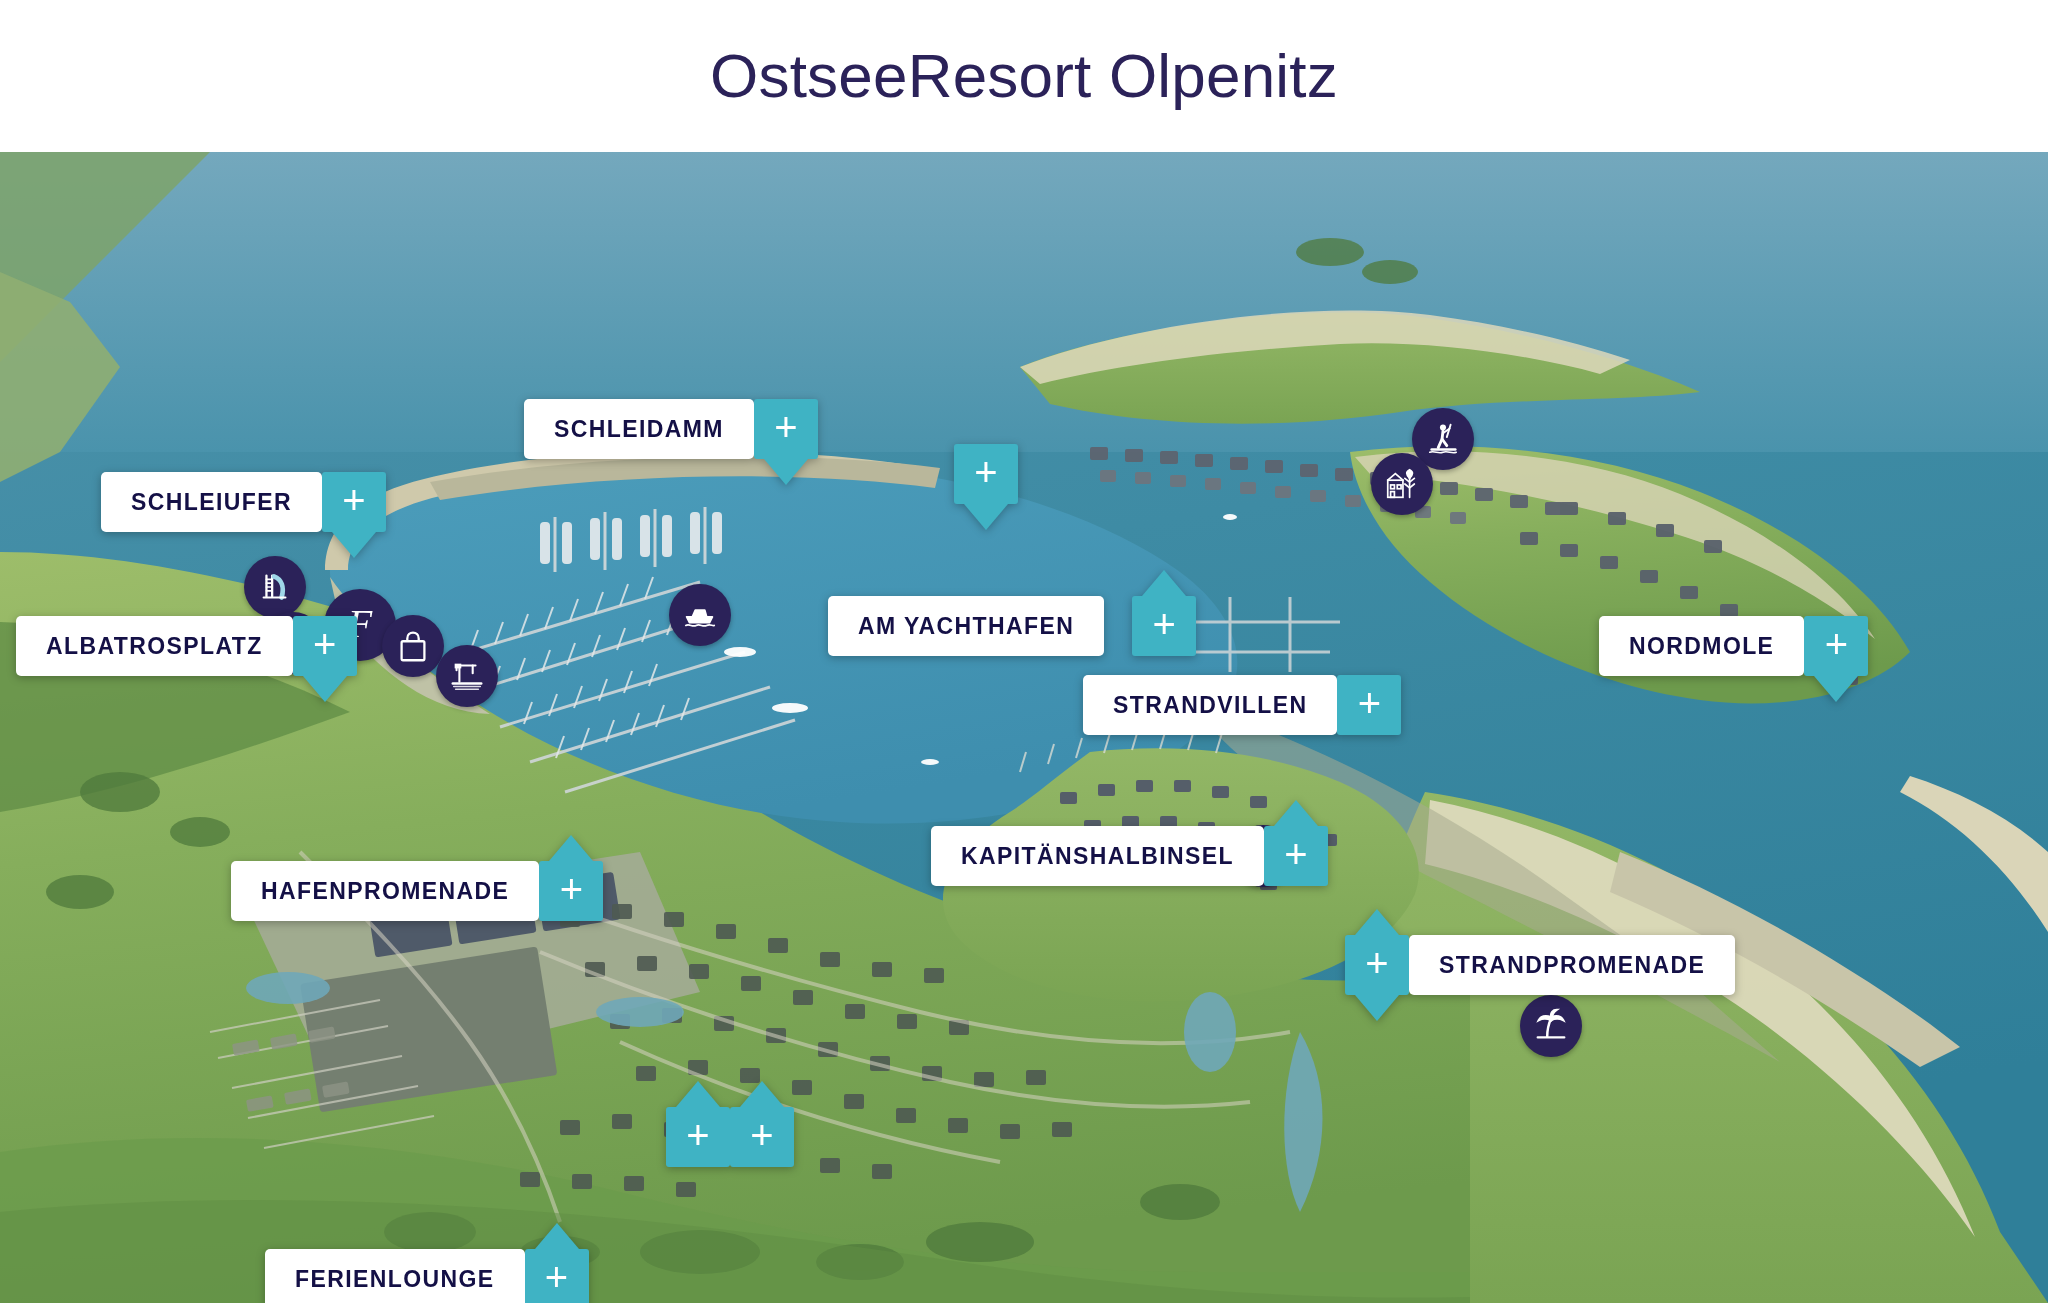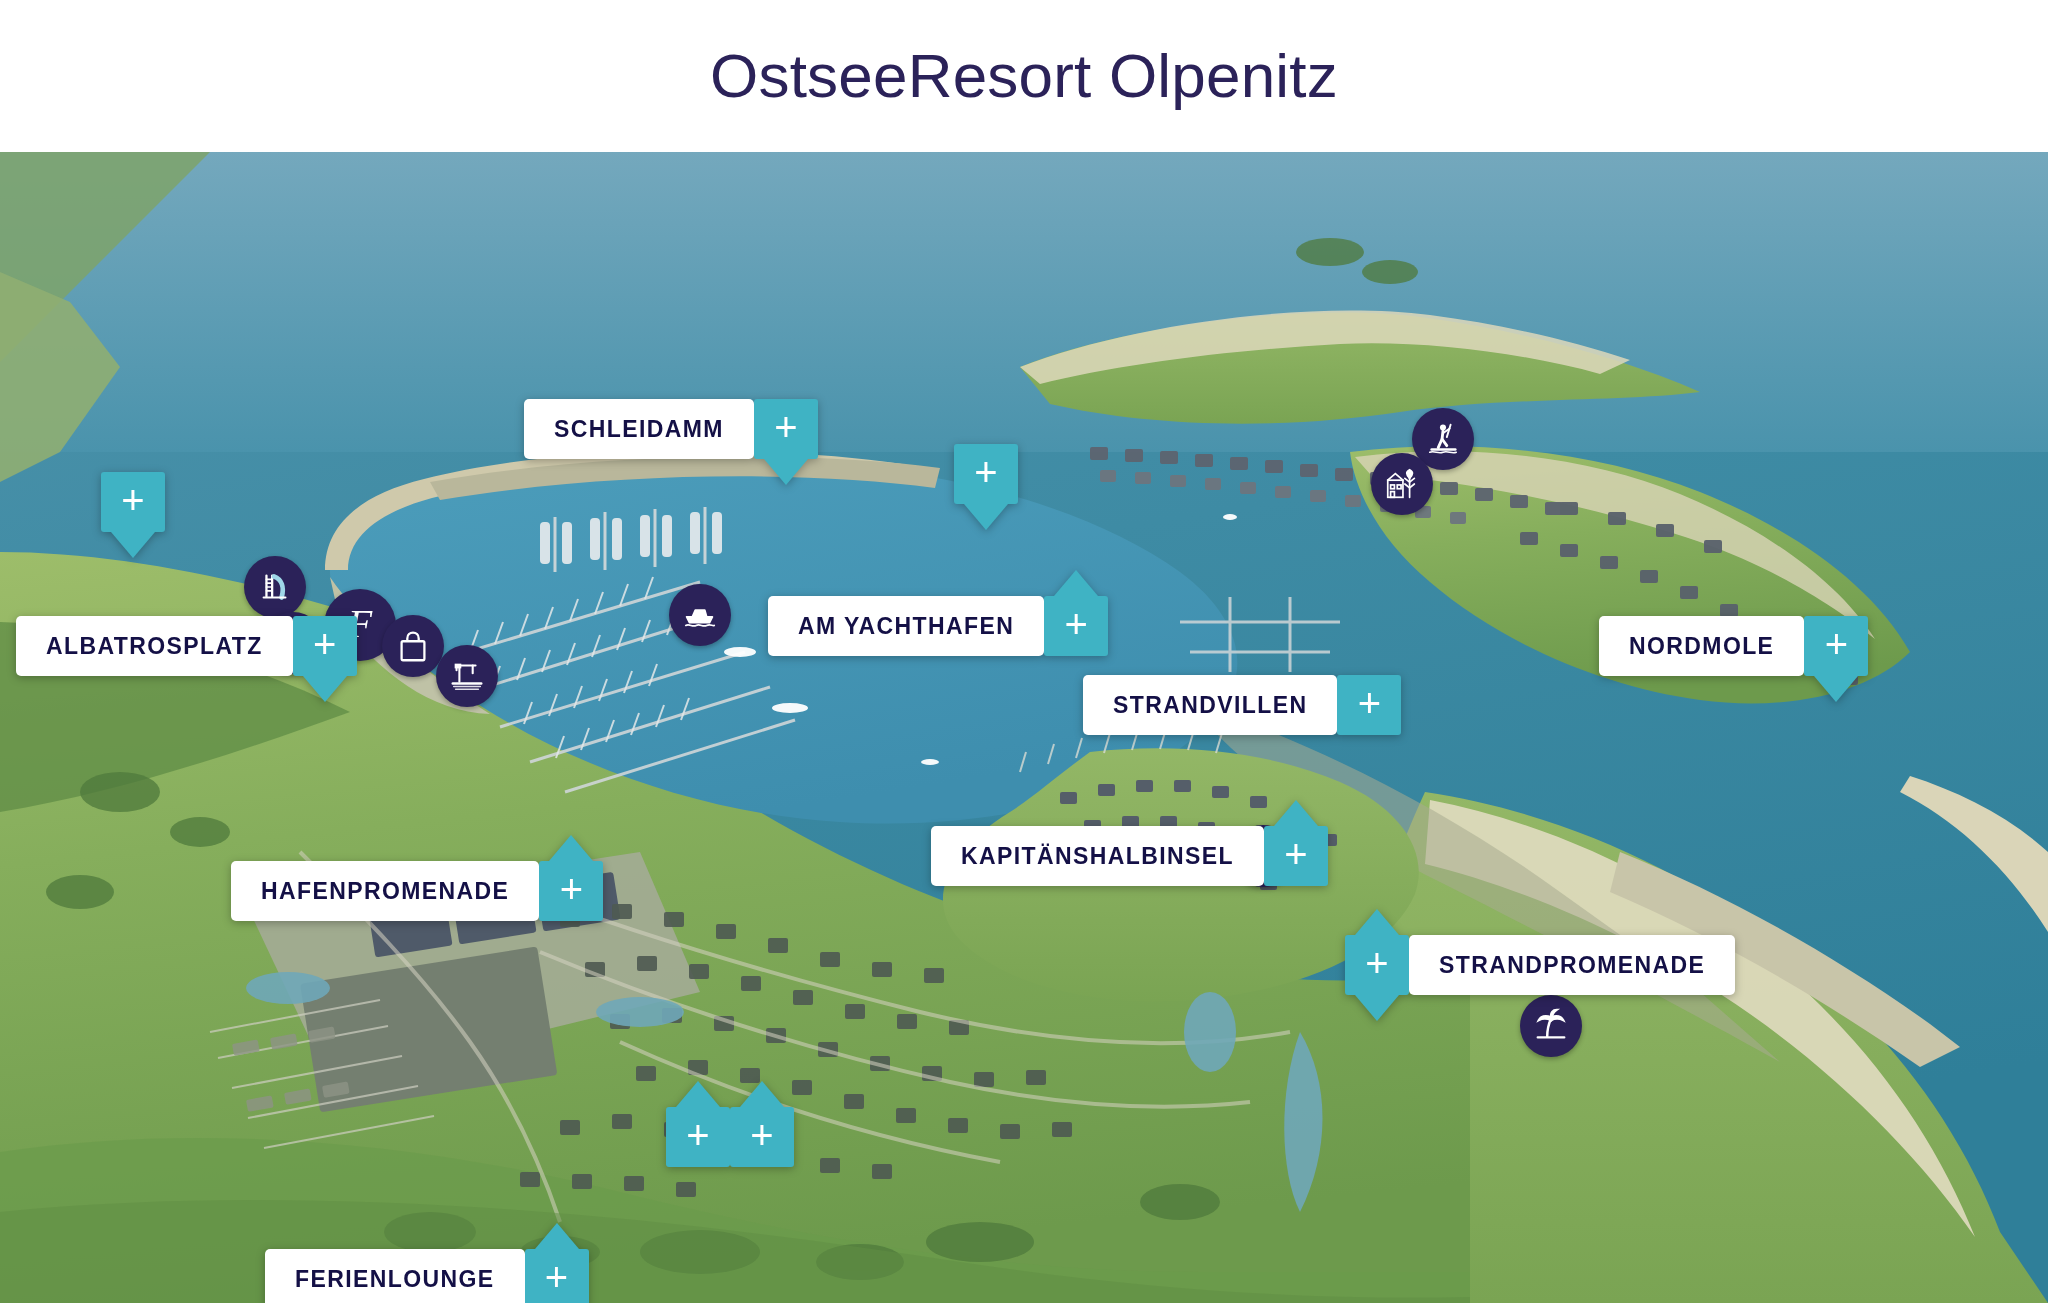--- a/index.html
+++ b/index.html
@@ -615,35 +615,38 @@
       </div>
     </div>
 
     <div class="hotspot" style="left:954px; top:292px;">
       <div class="hs-plus pt-down">
         <span class="glyph">+</span>
       </div>
     </div>
 
     <div class="hotspot" style="left:101px; top:320px;">
+      <div class="hs-pill">
+        <span class="hs-label">SCHLEIUFER</span>
+      </div>
       <div class="hs-plus pt-down">
         <span class="glyph">+</span>
       </div>
     </div>
 
     <div class="hotspot" style="left:16px; top:464px;border-radius:19px;">
       <div class="hs-pill">
         <span class="hs-label">ALBATROSPLATZ</span>
       </div>
       <div class="hs-plus pt-down">
         <span class="glyph">+</span>
       </div>
     </div>
 
-    <div class="hotspot" style="left:768px; top:444px;">
+    <div class="hotspot" style="left:828px; top:444px;gap:28px;">
       <div class="hs-pill">
         <span class="hs-label">AM YACHTHAFEN</span>
       </div>
       <div class="hs-plus pt-up">
         <span class="glyph">+</span>
       </div>
     </div>
 
     <div class="hotspot" style="left:1599px; top:464px;border-radius:23px;">
       <div class="hs-pill">

